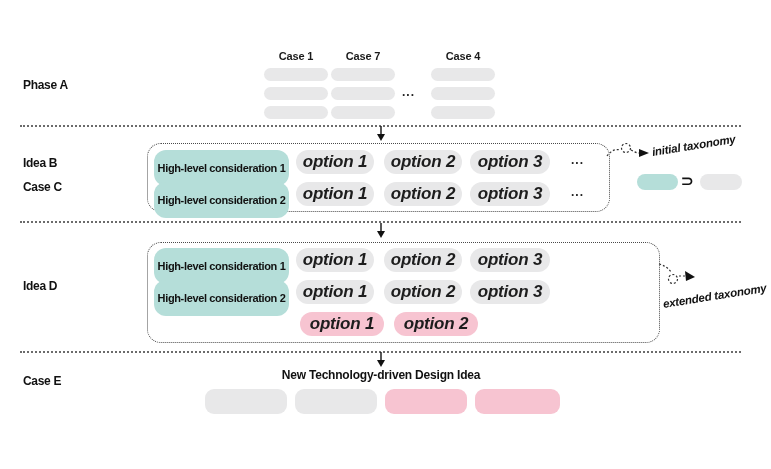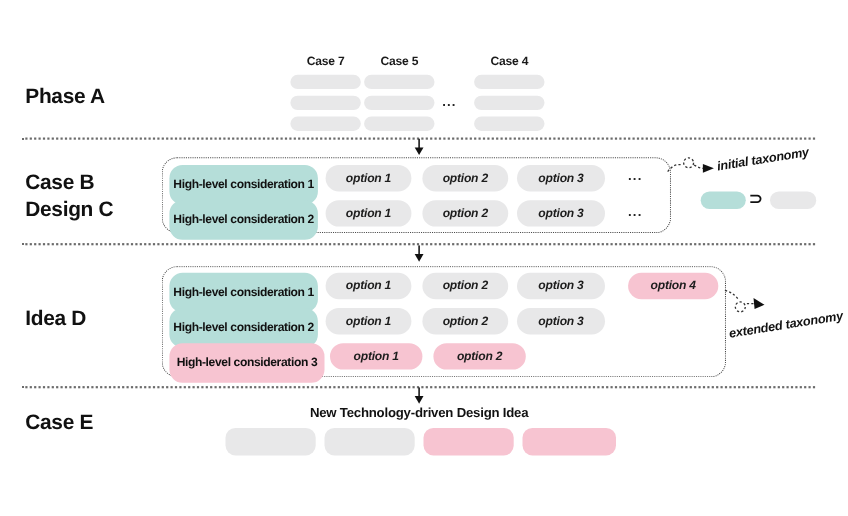--- a/index.html
+++ b/index.html
@@ -1,60 +1,60 @@
 <!DOCTYPE html>
 <html><head>
 <meta charset="utf-8">
 <style>
   html,body{margin:0;padding:0;background:#fff;}
   #canvas{
     position:relative;width:771px;height:469px;background:#ffffff;
     font-family:"Liberation Sans",sans-serif;color:#1a1a1a;overflow:hidden;
   }
   .abs{position:absolute;}
-  .phase-label{font-weight:bold;font-size:19px;letter-spacing:-0.3px;color:#111;}
+  .phase-label{font-weight:bold;font-size:12px;letter-spacing:-0.3px;color:#111;}
   .case-label{font-weight:bold;font-size:11px;text-align:center;width:64px;letter-spacing:-0.2px;}
   .pill{border-radius:12px;}
   .case-pill{width:64px;height:13px;border-radius:7px;background:#e8e8e9;}
   .sep{border-top:2px dotted #6b6b6b;height:0;}
   .dbox{border:1.6px dotted #4a4a4a;border-radius:14px;background:transparent;}
   .teal{background:#b5ded9;}
   .pinkbg{background:#f7c4d1;}
   .greybg{background:#e8e8e9;}
   .hlc{
     width:135px;height:36px;display:flex;align-items:center;justify-content:center;
     font-weight:bold;font-size:11px;letter-spacing:-0.35px;white-space:nowrap;color:#111;
   }
   .opt{
     height:24px;display:flex;align-items:center;justify-content:center;
-    font-style:italic;font-weight:bold;font-size:11px;letter-spacing:-0.2px;color:#1d1d1d;
+    font-style:italic;font-weight:bold;font-size:17px;letter-spacing:-0.2px;color:#1d1d1d;
   }
   .dots{font-weight:bold;font-size:12px;letter-spacing:1px;color:#222;}
   .legend-pill{height:16px;border-radius:8px;}
   .legend-label{
     font-weight:bold;font-style:italic;font-size:11.5px;white-space:nowrap;
     transform:rotate(-9deg);transform-origin:left center;color:#111;letter-spacing:-0.2px;
   }
   .superset{font-weight:bold;font-size:15px;color:#111;line-height:16px;}
   .e-title{font-weight:bold;font-size:12px;white-space:nowrap;letter-spacing:-0.2px;color:#111;}
   .e-pill{width:82px;height:25px;border-radius:9px;}
 </style>
 </head>
 <body>
 
 <div id="canvas">
 
   <div class="abs phase-label" style="left:23px;top:78px;">Phase A</div>
-  <div class="abs phase-label" style="left:23px;top:156px;">Case B</div>
-  <div class="abs phase-label" style="left:23px;top:180px;">Design C</div>
+  <div class="abs phase-label" style="left:23px;top:156px;">Idea B</div>
+  <div class="abs phase-label" style="left:23px;top:180px;">Case C</div>
   <div class="abs phase-label" style="left:23px;top:279px;">Idea D</div>
   <div class="abs phase-label" style="left:23px;top:374px;">Case E</div>
 
-  <div class="abs case-label" style="left:264px;top:50px;">Case 7</div>
-  <div class="abs case-label" style="left:331px;top:50px;">Case 5</div>
+  <div class="abs case-label" style="left:264px;top:50px;">Case 1</div>
+  <div class="abs case-label" style="left:331px;top:50px;">Case 7</div>
   <div class="abs case-label" style="left:431px;top:50px;">Case 4</div>
 
   <div class="abs case-pill" style="left:264px;top:68px;"></div>
   <div class="abs case-pill" style="left:264px;top:87px;"></div>
   <div class="abs case-pill" style="left:264px;top:106px;"></div>
 
   <div class="abs case-pill" style="left:331px;top:68px;"></div>
   <div class="abs case-pill" style="left:331px;top:87px;"></div>
   <div class="abs case-pill" style="left:331px;top:106px;"></div>
 
@@ -105,28 +105,26 @@
   <div class="abs legend-pill teal" style="left:637px;top:174px;width:41px;"></div>
   <div class="abs superset" style="left:681px;top:173px;">⊃</div>
   <div class="abs legend-pill greybg" style="left:700px;top:174px;width:42px;"></div>
 
   <div class="abs dbox" style="left:147px;top:242px;width:511px;height:99px;"></div>
 
   <div class="abs pill teal hlc" style="left:154px;top:248px;">High-level consideration 1</div>
   <div class="abs pill greybg opt" style="left:296px;top:248px;width:78px;">option 1</div>
   <div class="abs pill greybg opt" style="left:384px;top:248px;width:78px;">option 2</div>
   <div class="abs pill greybg opt" style="left:470px;top:248px;width:80px;">option 3</div>
-  <div class="abs pill pinkbg opt" style="left:571px;top:248px;width:82px;">option 4</div>
 
   <div class="abs pill teal hlc" style="left:154px;top:280px;">High-level consideration 2</div>
   <div class="abs pill greybg opt" style="left:296px;top:280px;width:78px;">option 1</div>
   <div class="abs pill greybg opt" style="left:384px;top:280px;width:78px;">option 2</div>
   <div class="abs pill greybg opt" style="left:470px;top:280px;width:80px;">option 3</div>
 
-  <div class="abs pill pinkbg hlc" style="left:154px;top:312px;width:141px;">High-level consideration 3</div>
   <div class="abs pill pinkbg opt" style="left:300px;top:312px;width:84px;">option 1</div>
   <div class="abs pill pinkbg opt" style="left:394px;top:312px;width:84px;">option 2</div>
 
   <svg class="abs" style="left:658px;top:260px;" width="42" height="30">
     <path d="M1,4 Q9,6 13,12" fill="none" stroke="#333" stroke-width="1.2" stroke-dasharray="2,2"></path>
     <circle cx="15" cy="19" r="4.5" fill="none" stroke="#333" stroke-width="1.2" stroke-dasharray="2,2"></circle>
     <path d="M21,16 L27,16" fill="none" stroke="#333" stroke-width="1.2" stroke-dasharray="2,2"></path>
     <polygon points="27,11 37,17 28,21" fill="#111"></polygon>
   </svg>
   <div class="abs legend-label" style="left:663px;top:298px;">extended taxonomy</div>

